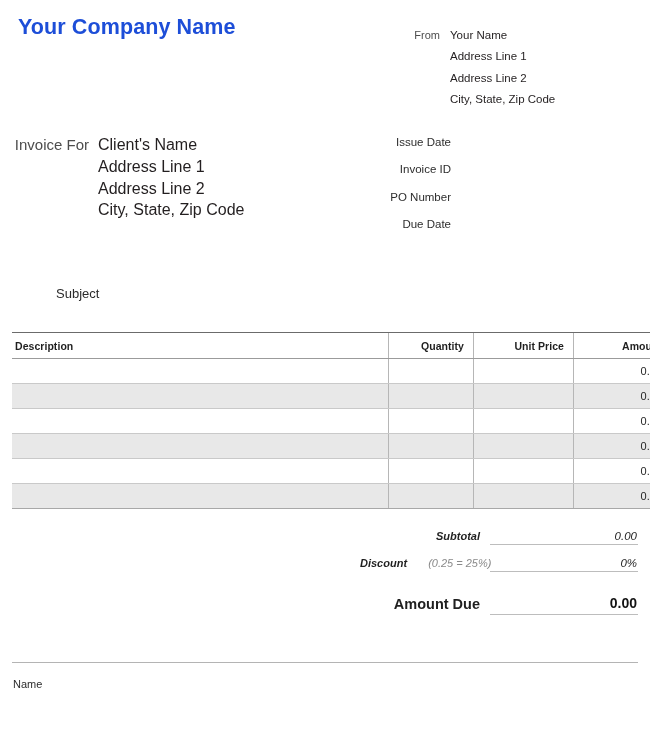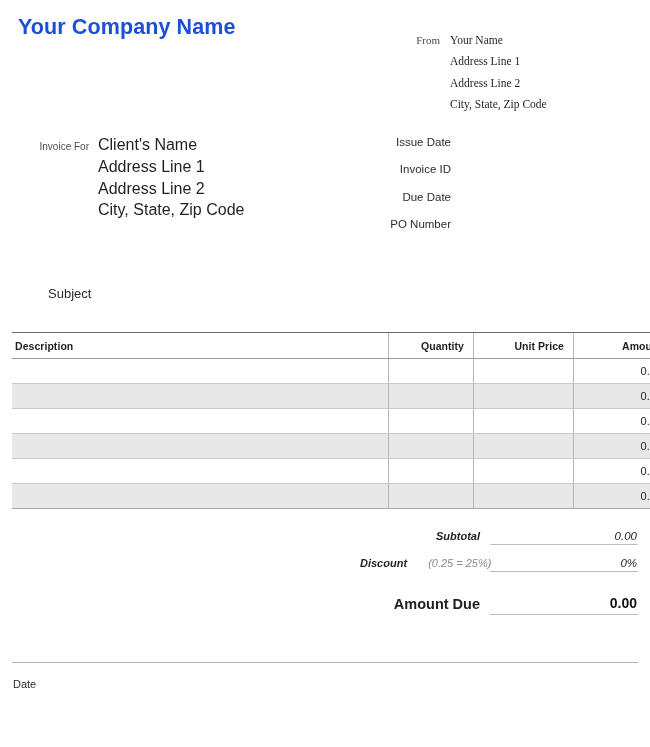--- a/index.html
+++ b/index.html
@@ -29,23 +29,22 @@
   }
 
   #from-block {
     position: absolute;
     left: 380px;
     top: 24px;
     width: 258px;
   }
   .from-row {
     display: flex;
-    align-items: flex-end;
+    align-items: center;
     height: 21.5px;
-    font-family: Liberation Serif, serif;
   }
   .from-label {
     width: 70px;
     text-align: right;
     font-size: 11px;
     color: #4d4d4d;
     padding-right: 10px;
     box-sizing: border-box;
   }
   .from-value {
@@ -62,21 +61,21 @@
     width: 330px;
   }
   .ifor-row {
     display: flex;
     align-items: baseline;
     height: 21.8px;
   }
   .ifor-label {
     width: 98px;
     text-align: right;
-    font-size: 10px;
+    font-size: 15px;
     color: #4d4d4d;
     padding-right: 9px;
     box-sizing: border-box;
   }
   .ifor-value {
     font-size: 16px;
     color: #231f20;
     white-space: nowrap;
     text-align: center;
   }
@@ -92,21 +91,21 @@
     height: 27.3px;
     text-align: right;
     font-size: 11.5px;
     color: #2d2d2d;
     white-space: nowrap;
   }
 
   
   #subject {
     position: absolute;
-    left: 48px;
+    left: 56px;
     top: 286px;
     font-size: 13px;
     color: #2b2b2b;
   }
 
   
   #items-table {
     position: absolute;
     left: 12px;
     top: 332px;
@@ -277,22 +276,22 @@
   </div>
   <div class="ifor-row">
     <span class="ifor-label"></span>
     <span class="ifor-value">City, State, Zip Code</span>
   </div>
 </div>
 
 <div id="meta-block">
   <div class="meta-row">Issue Date</div>
   <div class="meta-row">Invoice ID</div>
+  <div class="meta-row">PO Number</div>
   <div class="meta-row">Due Date</div>
-  <div class="meta-row">PO Number</div>
 </div>
 
 <div id="subject">Subject</div>
 
 <table id="items-table">
   <thead>
     <tr>
       <th class="col-desc">Description</th>
       <th class="col-qty">Quantity</th>
       <th class="col-price">Unit Price</th>
@@ -349,13 +348,13 @@
     <span class="total-value-wrap">0%</span>
   </div>
 </div>
 
 <div id="amount-due-row">
   <span class="total-label">Amount Due</span>
   <span class="total-value-wrap">0.00</span>
 </div>
 
 <div id="notes-divider"></div>
-<div id="notes-label">Date</div>
+<div id="notes-label">Name</div>
 
 </body></html>

